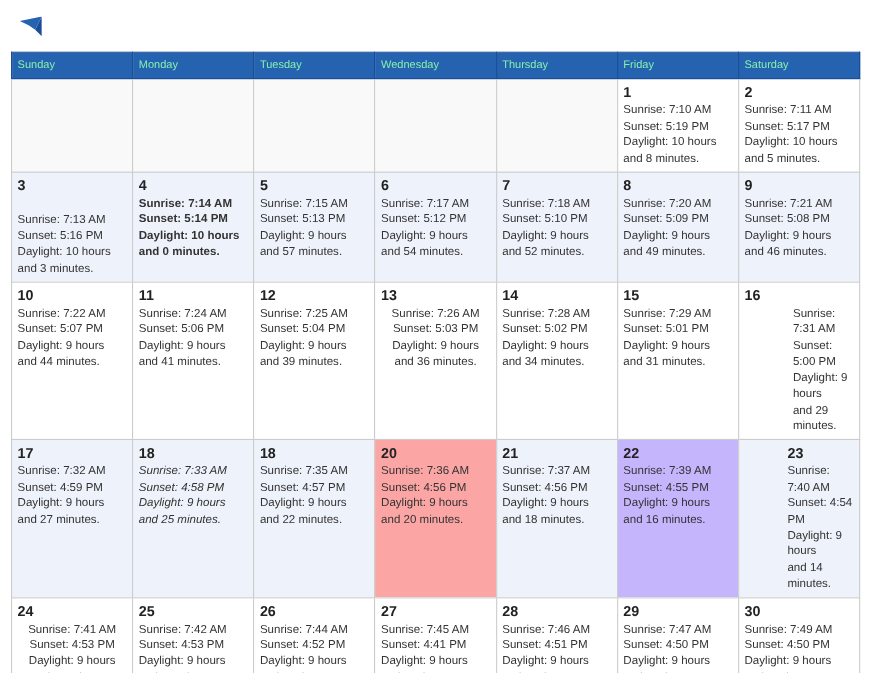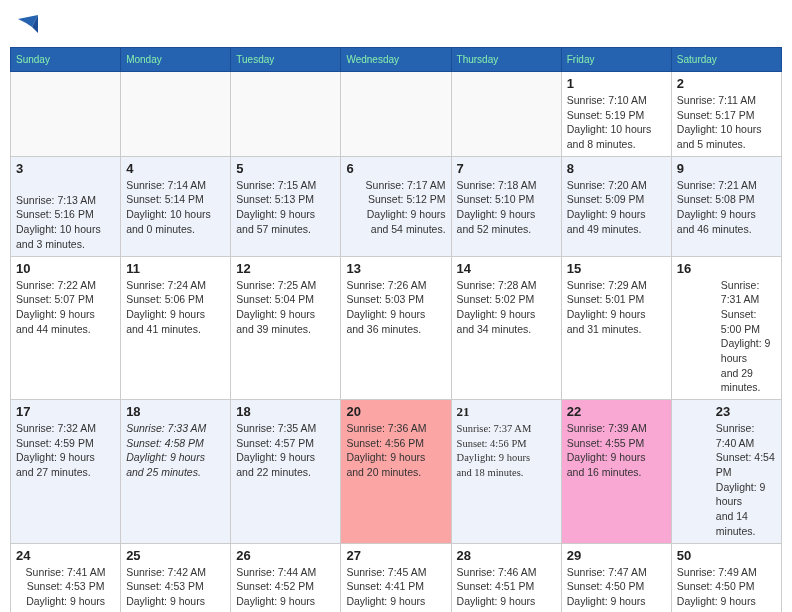--- a/index.html
+++ b/index.html
@@ -156,35 +156,35 @@
       <tr class="week-row">
         <td style="background: rgb(238, 242, 250);">
           <div class="day-number">3</div>
           <div class="day-info" style="white-space: pre-line; margin-top: 17px;">Sunrise: 7:13 AM
 Sunset: 5:16 PM
 Daylight: 10 hours
 and 3 minutes.</div>
         </td>
         <td style="background: rgb(238, 242, 250);">
           <div class="day-number">4</div>
-          <div class="day-info" style="white-space: pre-line;">Sunrise: 7:14 AM
+          <div class="day-info" style="white-space: pre-line; font-weight: bold;">Sunrise: 7:14 AM
 Sunset: 5:14 PM
 Daylight: 10 hours
 and 0 minutes.</div>
         </td>
         <td style="background: rgb(238, 242, 250);">
           <div class="day-number">5</div>
           <div class="day-info" style="white-space: pre-line;">Sunrise: 7:15 AM
 Sunset: 5:13 PM
 Daylight: 9 hours
 and 57 minutes.</div>
         </td>
         <td style="background: rgb(238, 242, 250);">
           <div class="day-number">6</div>
-          <div class="day-info" style="white-space: pre-line; text-align: right;">Sunrise: 7:17 AM
+          <div class="day-info" style="white-space: pre-line;">Sunrise: 7:17 AM
 Sunset: 5:12 PM
 Daylight: 9 hours
 and 54 minutes.</div>
         </td>
         <td style="background: rgb(238, 242, 250);">
           <div class="day-number">7</div>
           <div class="day-info" style="white-space: pre-line;">Sunrise: 7:18 AM
 Sunset: 5:10 PM
 Daylight: 9 hours
 and 52 minutes.</div>
@@ -221,21 +221,21 @@
         </td>
         <td>
           <div class="day-number">12</div>
           <div class="day-info" style="white-space: pre-line;">Sunrise: 7:25 AM
 Sunset: 5:04 PM
 Daylight: 9 hours
 and 39 minutes.</div>
         </td>
         <td>
           <div class="day-number">13</div>
-          <div class="day-info" style="white-space: pre-line;">Sunrise: 7:26 AM
+          <div class="day-info" style="white-space: pre-line; text-align: center;">Sunrise: 7:26 AM
 Sunset: 5:03 PM
 Daylight: 9 hours
 and 36 minutes.</div>
         </td>
         <td>
           <div class="day-number">14</div>
           <div class="day-info" style="white-space: pre-line;">Sunrise: 7:28 AM
 Sunset: 5:02 PM
 Daylight: 9 hours
 and 34 minutes.</div>
@@ -277,28 +277,28 @@
 Daylight: 9 hours
 and 22 minutes.</div>
         </td>
         <td style="background: #fca5a5;">
           <div class="day-number">20</div>
           <div class="day-info" style="white-space: pre-line;">Sunrise: 7:36 AM
 Sunset: 4:56 PM
 Daylight: 9 hours
 and 20 minutes.</div>
         </td>
-        <td style="background: rgb(238, 242, 250); font-family: Liberation Serif, serif;">
+        <td style="background: rgb(238, 242, 250);">
           <div class="day-number">21</div>
           <div class="day-info" style="white-space: pre-line;">Sunrise: 7:37 AM
 Sunset: 4:56 PM
 Daylight: 9 hours
 and 18 minutes.</div>
         </td>
-        <td style="background: #f9a8d4;">
+        <td style="background: #c4b5fd;">
           <div class="day-number">22</div>
           <div class="day-info" style="white-space: pre-line;">Sunrise: 7:39 AM
 Sunset: 4:55 PM
 Daylight: 9 hours
 and 16 minutes.</div>
         </td>
         <td style="background: rgb(238, 242, 250); padding-left: 44px;">
           <div class="day-number">23</div>
           <div class="day-info" style="white-space: pre-line;">Sunrise: 7:40 AM
 Sunset: 4:54 PM
@@ -343,21 +343,21 @@
 and 4 minutes.</div>
         </td>
         <td>
           <div class="day-number">29</div>
           <div class="day-info" style="white-space: pre-line;">Sunrise: 7:47 AM
 Sunset: 4:50 PM
 Daylight: 9 hours
 and 3 minutes.</div>
         </td>
         <td>
-          <div class="day-number">50</div>
+          <div class="day-number">30</div>
           <div class="day-info" style="white-space: pre-line;">Sunrise: 7:49 AM
 Sunset: 4:50 PM
 Daylight: 9 hours
 and 1 minute.</div>
         </td>
       </tr>
     </tbody>
 </table>
 
 </body></html>

